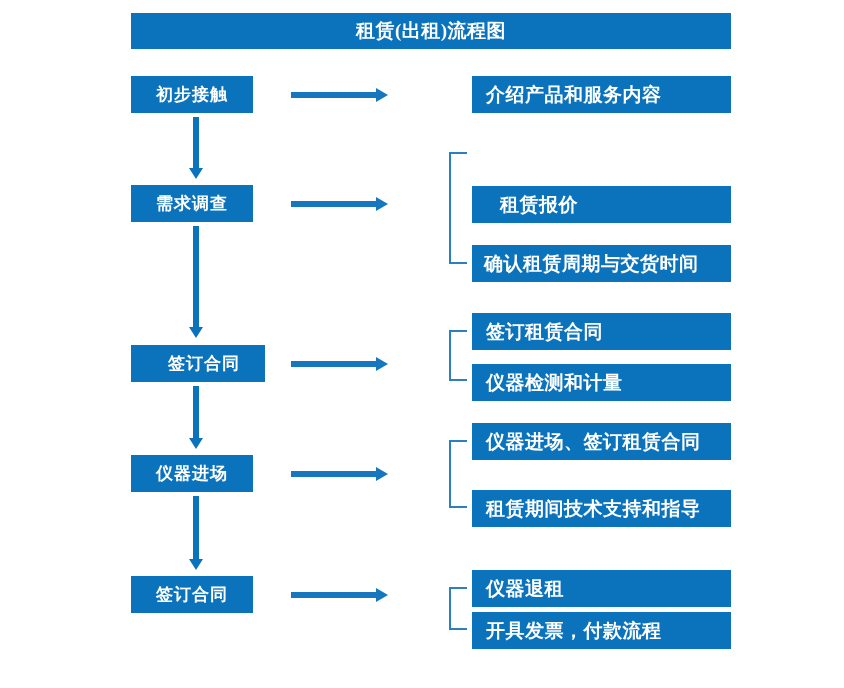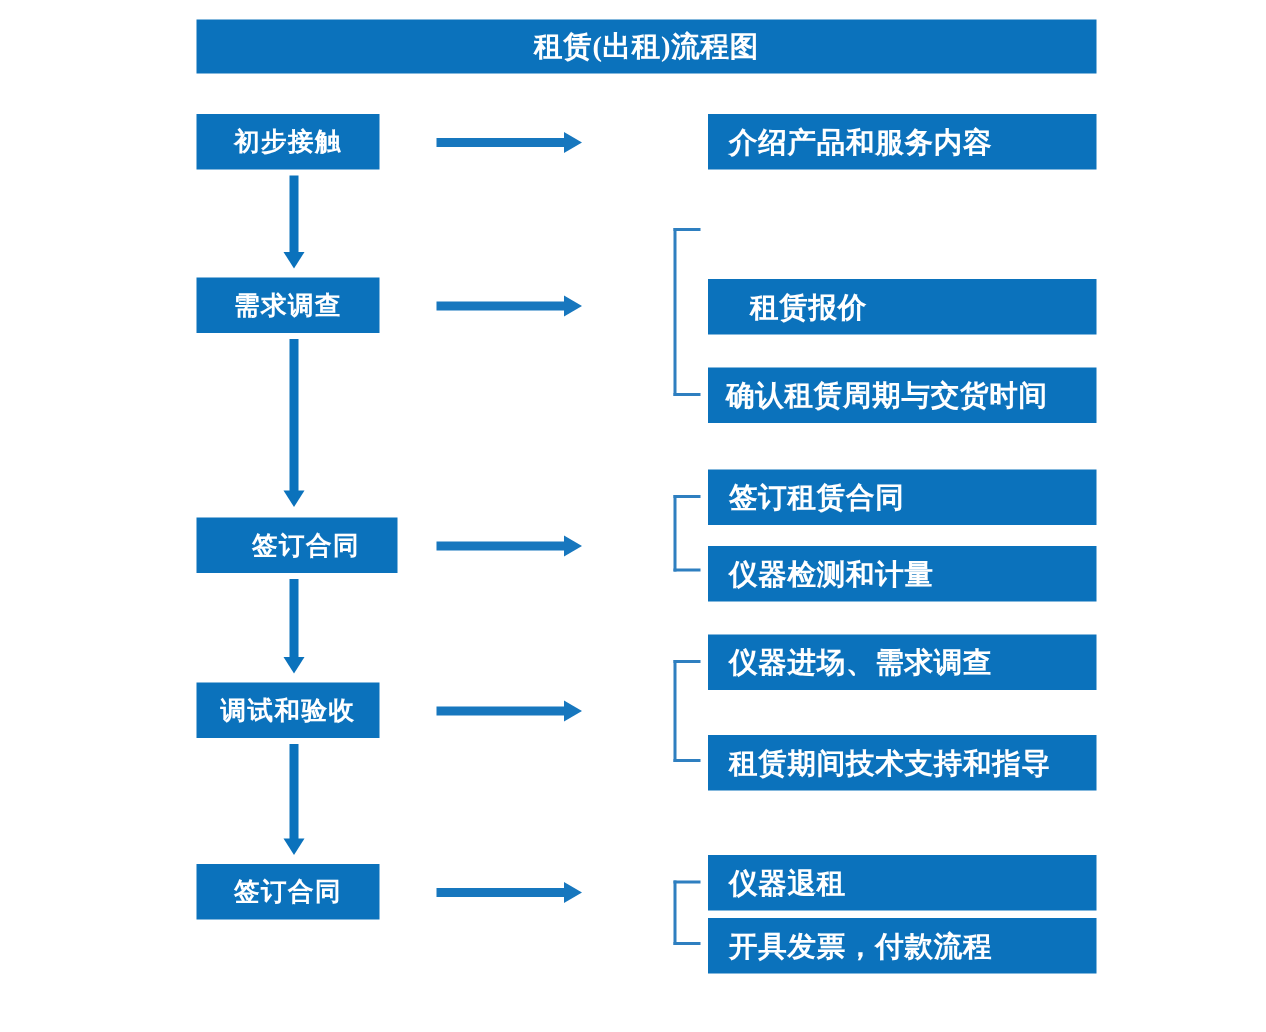--- a/index.html
+++ b/index.html
@@ -140,21 +140,21 @@
 </head>
 <body>
 
 <div id="canvas">
 
   <div class="title-banner">租赁(出租)流程图</div>
 
 <div class="stage-box" style="top: 76px;">初步接触</div>
     <div class="stage-box" style="top: 185px;">需求调查</div>
     <div class="stage-box" style="top: 345px; padding-left: 12px;">签订合同</div>
-    <div class="stage-box" style="top: 455px;">调试和验收</div>
+    <div class="stage-box" style="top: 455px;">仪器进场</div>
     <div class="stage-box" style="top: 576px;">签订合同</div>
     <div class="v-arrow" style="top: 117px; height: 62px;">
       <div class="v-stem" style="height: 52px;"></div>
       <div class="v-head" style="top: 51px;"></div>
     </div>
     <div class="v-arrow" style="top: 226px; height: 112px;">
       <div class="v-stem" style="height: 102px;"></div>
       <div class="v-head" style="top: 101px;"></div>
     </div>
     <div class="v-arrow" style="top: 386px; height: 63px;">
@@ -187,17 +187,17 @@
     </div>
     <div class="bracket" style="top: 152px; height: 112px;"></div>
     <div class="bracket" style="top: 330px; height: 51px;"></div>
     <div class="bracket" style="top: 440px; height: 68px;"></div>
     <div class="bracket" style="top: 587px; height: 43px;"></div>
     <div class="detail-box" style="top: 76px;">介绍产品和服务内容</div>
     <div class="detail-box" style="top: 186px; padding-left: 28px;">租赁报价</div>
     <div class="detail-box" style="top: 245px; padding-left: 12px;">确认租赁周期与交货时间</div>
     <div class="detail-box" style="top: 313px;">签订租赁合同</div>
     <div class="detail-box" style="top: 364px;">仪器检测和计量</div>
-    <div class="detail-box" style="top: 423px;">仪器进场、需求调查</div>
+    <div class="detail-box" style="top: 423px;">仪器进场、签订租赁合同</div>
     <div class="detail-box" style="top: 490px;">租赁期间技术支持和指导</div>
     <div class="detail-box" style="top: 570px;">仪器退租</div>
     <div class="detail-box" style="top: 612px;">开具发票，付款流程</div>
   </div>
 
 </body></html>

